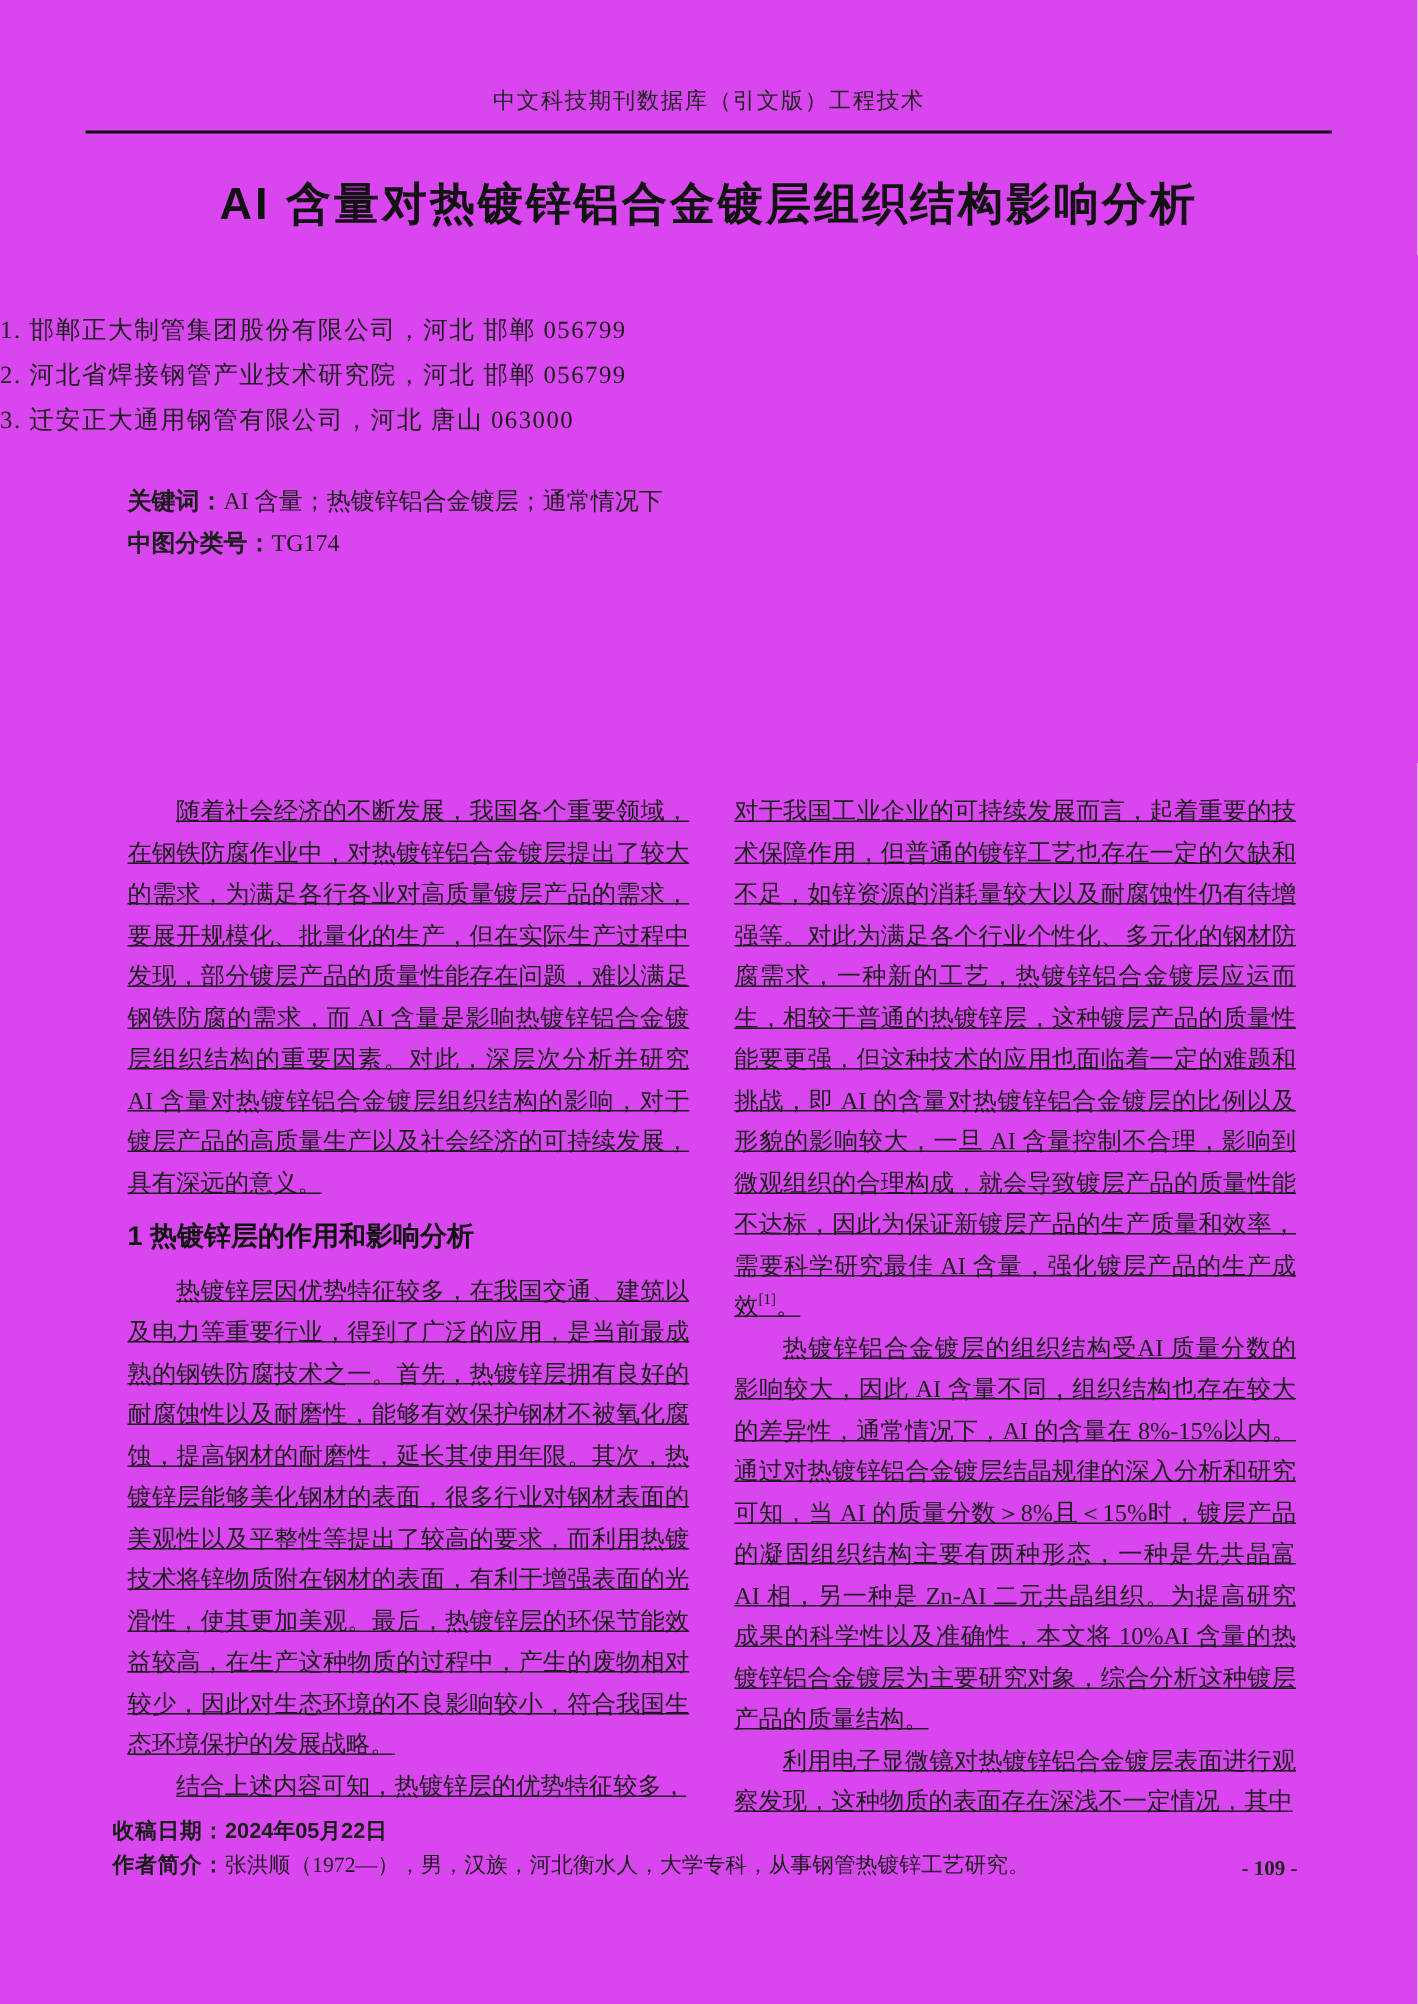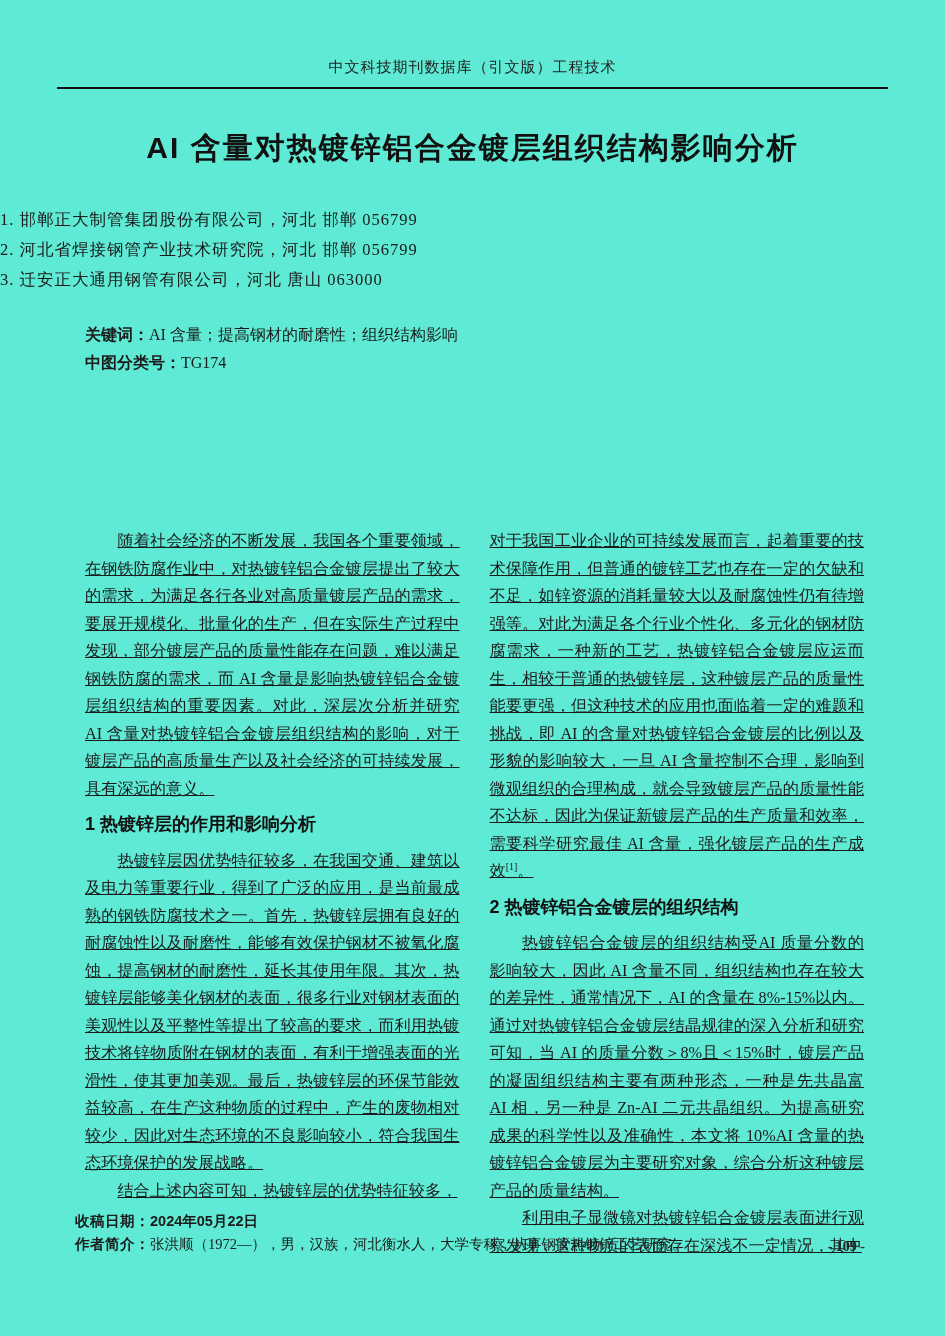--- a/index.html
+++ b/index.html
@@ -5,21 +5,21 @@
   html, body {
     margin: 0;
     padding: 0;
     background: #ffffff;
   }
   .page {
     position: relative;
     width: 945px;
     height: 1336px;
     margin: 0 auto;
-    background: #5eead4;
+    background: #d946ef;
     color: #1b1b1b;
     font-family: "Liberation Serif", "DejaVu Serif", serif;
     overflow: hidden;
   }
   .journal-header {
     position: absolute;
     top: 58px;
     left: 0;
     width: 100%;
     text-align: center;
@@ -29,21 +29,21 @@
   }
   .header-rule {
     position: absolute;
     top: 87px;
     left: 57px;
     width: 831px;
     border-top: 2px solid #111;
   }
   .title {
     position: absolute;
-    top: 128px;
+    top: 116px;
     left: 0;
     width: 100%;
     margin: 0;
     text-align: center;
     font-family: "Liberation Sans", "DejaVu Sans", sans-serif;
     font-weight: 700;
     font-size: 30px;
     letter-spacing: 2px;
     color: #111;
   }
@@ -136,34 +136,33 @@
   <h1 class="title">AI 含量对热镀锌铝合金镀层组织结构影响分析</h1>
 
 
   <div class="affiliations">
     <div>1. 邯郸正大制管集团股份有限公司，河北 邯郸 056799</div>
     <div>2. 河北省焊接钢管产业技术研究院，河北 邯郸 056799</div>
     <div>3. 迁安正大通用钢管有限公司，河北 唐山 063000</div>
   </div>
 
   <div class="meta">
-    <p><span class="meta-label">关键词：</span><span>AI 含量；提高钢材的耐磨性；组织结构影响</span></p>
+    <p><span class="meta-label">关键词：</span><span>AI 含量；热镀锌铝合金镀层；通常情况下</span></p>
     <p><span class="meta-label">中图分类号：</span><span>TG174</span></p>
   </div>
 
   <div class="columns">
     <div class="col">
       <p>随着社会经济的不断发展，我国各个重要领域，在钢铁防腐作业中，对热镀锌铝合金镀层提出了较大的需求，为满足各行各业对高质量镀层产品的需求，要展开规模化、批量化的生产，但在实际生产过程中发现，部分镀层产品的质量性能存在问题，难以满足钢铁防腐的需求，而 AI 含量是影响热镀锌铝合金镀层组织结构的重要因素。对此，深层次分析并研究 AI 含量对热镀锌铝合金镀层组织结构的影响，对于镀层产品的高质量生产以及社会经济的可持续发展，具有深远的意义。</p>
       <h2 class="section-heading">1 热镀锌层的作用和影响分析</h2>
       <p>热镀锌层因优势特征较多，在我国交通、建筑以及电力等重要行业，得到了广泛的应用，是当前最成熟的钢铁防腐技术之一。首先，热镀锌层拥有良好的耐腐蚀性以及耐磨性，能够有效保护钢材不被氧化腐蚀，提高钢材的耐磨性，延长其使用年限。其次，热镀锌层能够美化钢材的表面，很多行业对钢材表面的美观性以及平整性等提出了较高的要求，而利用热镀技术将锌物质附在钢材的表面，有利于增强表面的光滑性，使其更加美观。最后，热镀锌层的环保节能效益较高，在生产这种物质的过程中，产生的废物相对较少，因此对生态环境的不良影响较小，符合我国生态环境保护的发展战略。</p>
       <p>结合上述内容可知，热镀锌层的优势特征较多，</p>
     </div>
     <div class="col">
       <p class="noindent"><span>对于我国工业企业的可持续发展而言，起着重要的技术保障作用，但普通的镀锌工艺也存在一定的欠缺和不足，如锌资源的消耗量较大以及耐腐蚀性仍有待增强等。对此为满足各个行业个性化、多元化的钢材防腐需求，一种新的工艺，热镀锌铝合金镀层应运而生，相较于普通的热镀锌层，这种镀层产品的质量性能要更强，但这种技术的应用也面临着一定的难题和挑战，即 AI 的含量对热镀锌铝合金镀层的比例以及形貌的影响较大，一旦 AI 含量控制不合理，影响到微观组织的合理构成，就会导致镀层产品的质量性能不达标，因此为保证新镀层产品的生产质量和效率，需要科学研究最佳 AI 含量，强化镀层产品的生产成效</span><sup>[1]</sup><span>。</span></p>
-      <h2 class="section-heading">2 热镀锌铝合金镀层的组织结构</h2>
       <p>热镀锌铝合金镀层的组织结构受AI 质量分数的影响较大，因此 AI 含量不同，组织结构也存在较大的差异性，通常情况下，AI 的含量在 8%-15%以内。通过对热镀锌铝合金镀层结晶规律的深入分析和研究可知，当 AI 的质量分数＞8%且＜15%时，镀层产品的凝固组织结构主要有两种形态，一种是先共晶富 AI 相，另一种是 Zn-AI 二元共晶组织。为提高研究成果的科学性以及准确性，本文将 10%AI 含量的热镀锌铝合金镀层为主要研究对象，综合分析这种镀层产品的质量结构。</p>
       <p>利用电子显微镜对热镀锌铝合金镀层表面进行观察发现，这种物质的表面存在深浅不一定情况，其中</p>
     </div>
   </div>
 
   <div class="footnote">
     <div><span class="meta-label">收稿日期：</span><span class="received-value">2024年05月22日</span></div>
     <div><span class="meta-label">作者简介：</span><span>张洪顺（1972—），男，汉族，河北衡水人，大学专科，从事钢管热镀锌工艺研究。</span></div>
   </div>
 

